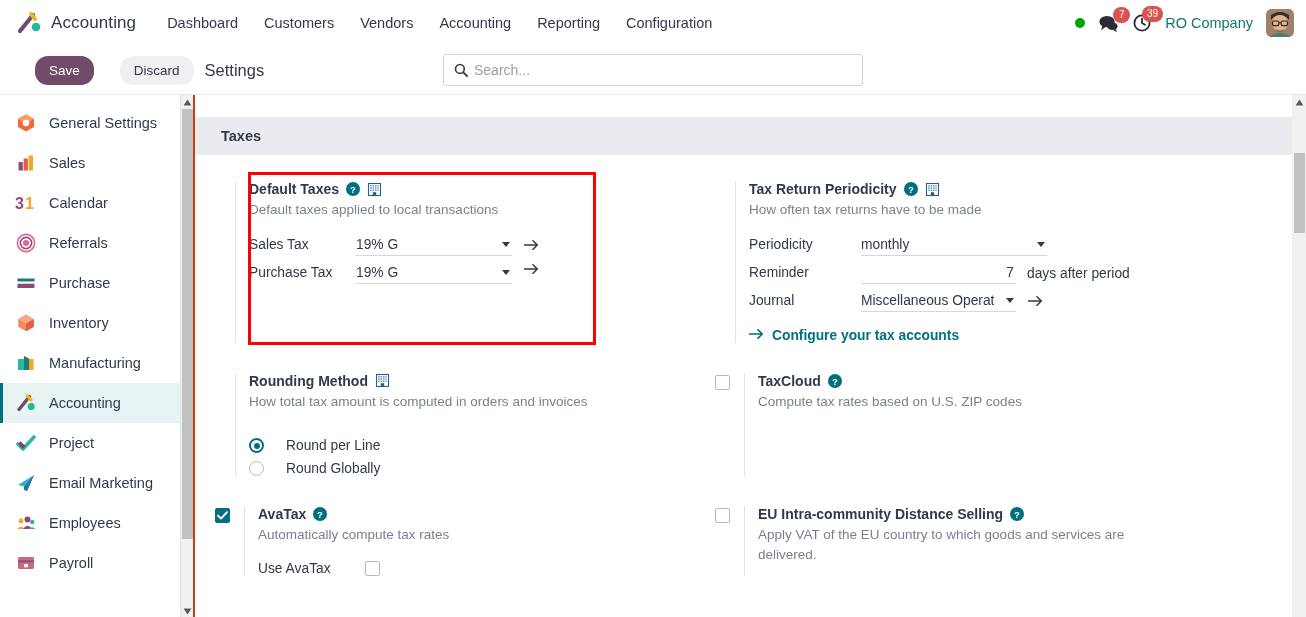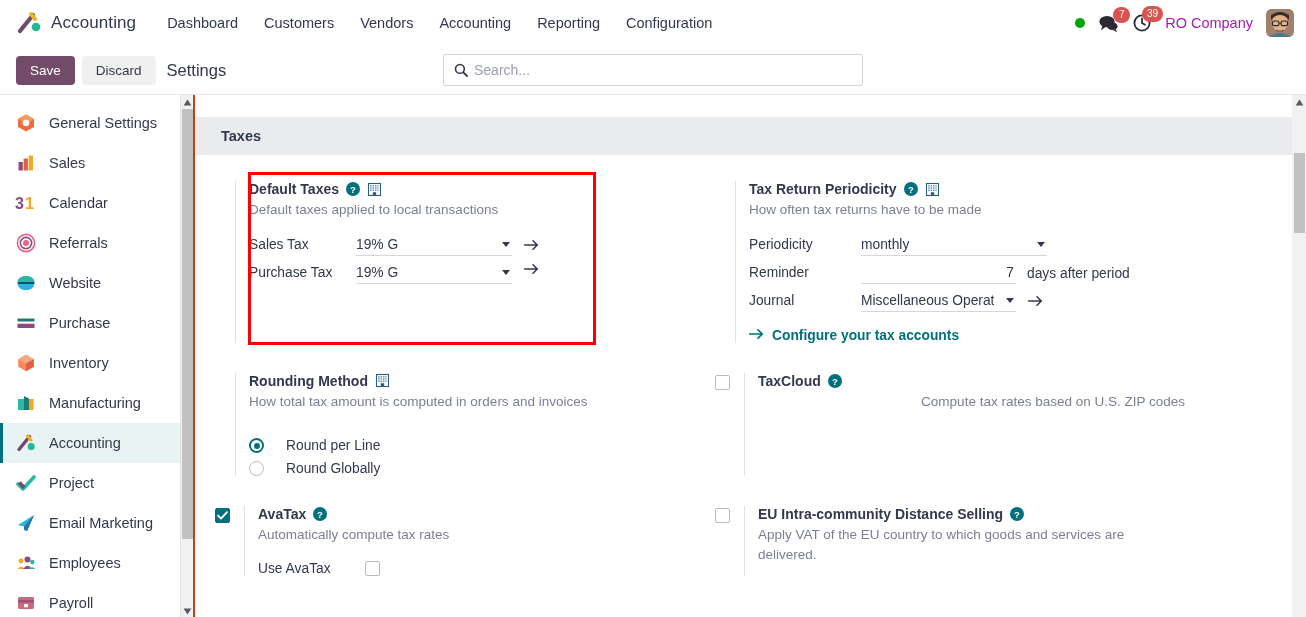--- a/index.html
+++ b/index.html
@@ -33,38 +33,39 @@
   }
   .status-dot { width: 10px; height: 10px; border-radius: 50%; background: #00a300; }
   .icon-badge-wrap { position: relative; display: flex; align-items: center; cursor: pointer; }
   .badge {
     position: absolute; top: -7px; right: -11px;
     background: #d9534f; color: #fff;
     font-size: 10px; line-height: 1;
     border-radius: 9px; padding: 3px 5px 3px 5px;
     min-width: 17px; text-align: center; font-weight: 500;
   }
-  .company-name { font-size: 14.5px; color: #a21caf; cursor: pointer; }
+  .company-name { font-size: 14.5px; color: #0f766e; cursor: pointer; }
   .avatar {
     width: 28px; height: 28px; border-radius: 5px;
     overflow: hidden; cursor: pointer; display:block;
   }
 
   
   .control-panel {
     height: 48px; width: 100%;
     display: flex; align-items: center;
     background: #ffffff;
     padding: 0 16px;
     position: relative;
   }
   .btn {
-    font-size: 13.5px; border: none; border-radius: 4px;
+    font-size: 13.5px; border: none; border-radius: 13px;
     padding: 7px 14px; cursor: pointer;
     font-family: "Liberation Sans", sans-serif;
+    margin-left: 19px;
   }
   .btn-save { background: #714b67; color: #ffffff; margin-right: 7px; }
   .btn-discard { background: #f0f0f0; color: #32384d; }
   .settings-title { font-size: 16.5px; color: #32384d; margin-left: 11px; }
   .searchbar {
     position: absolute; left: 443px; top: 54px;
     width: 420px; height: 32px;
     border: 1px solid #ced4da; border-radius: 3px;
     display: flex; align-items: center; padding: 0 10px;
     background: #fff;
@@ -339,30 +340,20 @@
         <span class="side-ico">
           <svg width="20" height="20" viewBox="0 0 20 20">
             <circle cx="10" cy="10" r="8.6" fill="none" stroke="#e8628c" stroke-width="1.6"></circle>
             <circle cx="10" cy="10" r="5.6" fill="none" stroke="#8d4a7c" stroke-width="1.6"></circle>
             <circle cx="10" cy="10" r="3" fill="#e8628c"></circle>
           </svg>
         </span>
         <span>Referrals</span>
       </div>
 
-      <div class="side-item">
-        <span class="side-ico">
-          <svg width="20" height="20" viewBox="0 0 20 20">
-            <path d="M1.6 9 A8.4 6.2 0 0 1 18.4 9 Z" fill="#2bb7a3"></path>
-            <path d="M1.6 11 A8.4 6.2 0 0 0 18.4 11 Z" fill="#29b3e0"></path>
-            <rect x="1.6" y="9" width="16.8" height="2" fill="#15506b"></rect>
-          </svg>
-        </span>
-        <span>Website</span>
-      </div>
 
       <div class="side-item">
         <span class="side-ico">
           <svg width="20" height="20" viewBox="0 0 20 20">
             <rect x="1.5" y="5.5" width="17" height="3" fill="#1f7a74"></rect>
             <rect x="1.5" y="9" width="17" height="1.7" fill="#ffffff"></rect>
             <rect x="1.5" y="10.7" width="17" height="4.3" fill="#8d4a7c"></rect>
           </svg>
         </span>
         <span>Purchase</span>
@@ -654,21 +645,21 @@
               <span class="radio on"></span>
               <span class="radio-label">Round per Line</span>
             </div>
             <div class="radio-row">
               <span class="radio"></span>
               <span class="radio-label">Round Globally</span>
             </div>
           </div>
         </div>
 
-        <div class="chk-block" style="padding-top:24px;padding-left:20px;text-align:right;">
+        <div class="chk-block" style="padding-top:24px;padding-left:20px;">
           <span class="chk-box"></span>
           <div class="blk-bar"></div>
           <div class="blk-body">
             <div class="blk-title">
               <span>TaxCloud</span>
               <span class="help-ico">
                 <svg width="14" height="14" viewBox="0 0 14 14">
                   <circle cx="7" cy="7" r="7" fill="#00707f"></circle>
                   <text x="7" y="10.6" text-anchor="middle" font-family="Liberation Sans, sans-serif" font-size="9.5" font-weight="bold" fill="#fff">?</text>
                 </svg>

